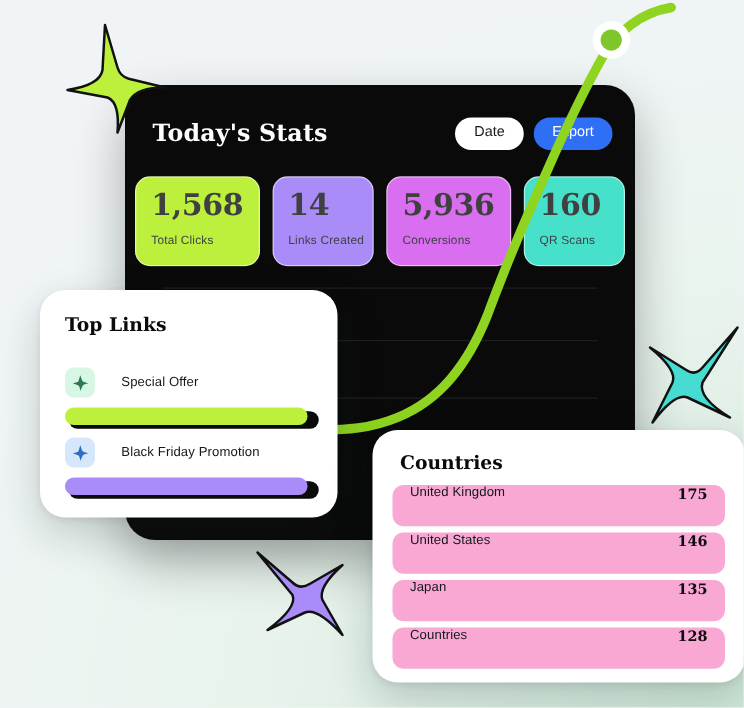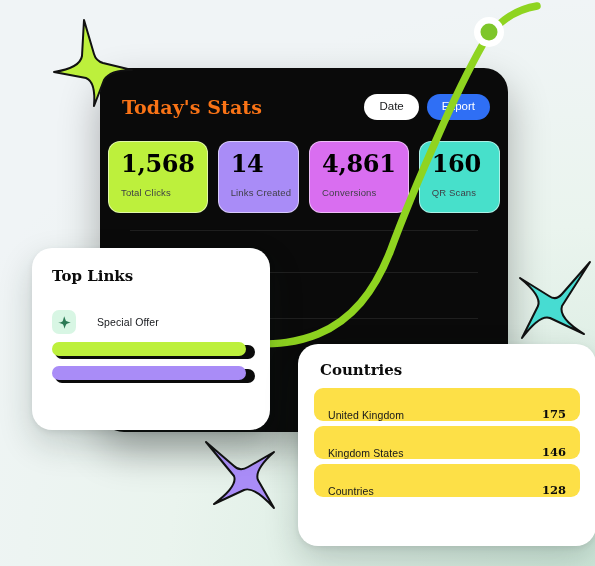--- a/index.html
+++ b/index.html
@@ -33,21 +33,21 @@
   #dark-panel .gridline {
     position:absolute; left:30px; right:30px; height:1px;
     background:rgba(255,255,255,.085);
   }
   .panel-head {
     position:absolute; left:22px; top:18px; right:18px; height:42px;
     display:flex; align-items:center; justify-content:space-between;
   }
   .panel-title {
     font-family:"DejaVu Serif","Liberation Serif",serif;
-    font-weight:700; font-size:19px; color:#f97316; letter-spacing:.1px;
+    font-weight:700; font-size:19px; color:#ffffff; letter-spacing:.1px;
   }
   .head-btns { display:flex; gap:8px; }
   .btn {
     border:none; border-radius:999px; font-size:11.5px;
     font-family:"Liberation Sans",sans-serif; cursor:pointer;
     padding:7px 15px; line-height:1;
   }
   .btn-date { background:#ffffff; color:#17181a; }
   .btn-export { background:#2f6ff5; color:#ffffff; }
 
@@ -56,39 +56,39 @@
     position:absolute; left:0; top:73px; width:100%;
     display:flex; gap:10px; padding:0 8px;
   }
   .stat {
     flex:1 1 0; height:72px; border-radius:12px;
     padding:10px 12px 0 12px; position:relative;
     border:1.5px solid rgba(255,255,255,.55);
   }
   .stat .num {
     font-family:"DejaVu Serif","Liberation Serif",serif;
-    font-weight:700; font-size:24px; color:#000000; letter-spacing:-.3px;
+    font-weight:700; font-size:24px; color:#404040; letter-spacing:-.3px;
     line-height:1;
   }
   .stat .lbl {
     position:absolute; left:12px; bottom:14px;
     font-size:9.5px; color:#3f3f46; letter-spacing:.15px;
   }
 
   
   .card {
     position:absolute; background:#ffffff; border-radius:20px;
     box-shadow:0 14px 34px rgba(20,40,35,.20), 0 2px 6px rgba(0,0,0,.08);
   }
   .card-title {
     font-family:"DejaVu Serif","Liberation Serif",serif;
     font-weight:700; color:#0b0b0b;
   }
 
-  #top-links { left:32px; top:248px; width:238px; height:182px;text-align:right; }
+  #top-links { left:32px; top:232px; width:238px; height:182px;text-align:right; }
   #top-links .card-title { position:absolute; left:20px; top:19px; font-size:15px; }
   .link-row { position:absolute; left:20px; right:18px; }
   .link-head { display:flex; align-items:center; gap:21px; margin-bottom:8px; }
   .link-ico {
     width:24px; height:24px; border-radius:7px;
     display:flex; align-items:center; justify-content:center; flex:0 0 auto;
   }
   .link-name { font-size:10.5px; color:#16181c; letter-spacing:.1px; }
   .bar-wrap { position:relative; height:14px; }
   .bar-shadow {
@@ -96,22 +96,22 @@
     background:#0b0b0b; border-radius:999px;
   }
   .bar-fill {
     position:absolute; left:0; top:0; height:14px; border-radius:999px;
   }
 
   #countries { left:298px; top:344px; width:298px; height:202px; }
   #countries .card-title { position:absolute; left:22px; top:17px; font-size:15px; }
   #country-list { position:absolute; left:16px; right:16px; top:44px; }
   .country-row {
-    height:33px; background:#fde047; border-radius:9px;
-    display:flex; align-items:flex-end; justify-content:space-between;
+    height:33px; background:#f9a8d4; border-radius:9px;
+    display:flex; align-items:flex-start; justify-content:space-between;
     padding:0 14px; margin-bottom:5px;
   }
   .country-name { font-size:10.5px; color:#14161a; letter-spacing:.1px; }
   .country-val {
     font-family:"DejaVu Serif","Liberation Serif",serif;
     font-weight:700; font-size:11.5px; color:#0b0b0b;
   }
 </style>
 </head>
 <body>
@@ -134,21 +134,21 @@
     <div id="stats">
         <div class="stat" style="background: rgb(189, 240, 60);">
           <div class="num">1,568</div>
           <div class="lbl">Total Clicks</div>
         </div>
         <div class="stat" style="background: rgb(169, 140, 247);">
           <div class="num">14</div>
           <div class="lbl">Links Created</div>
         </div>
         <div class="stat" style="background: rgb(217, 110, 240);">
-          <div class="num">4,861</div>
+          <div class="num">5,936</div>
           <div class="lbl">Conversions</div>
         </div>
         <div class="stat" style="background: rgb(71, 224, 203);">
           <div class="num">160</div>
           <div class="lbl">QR Scans</div>
         </div>
       </div>
   </div>
 
   <svg id="curve" viewBox="0 0 595 566">
@@ -182,38 +182,50 @@
               </svg>
             </span>
             <span class="link-name">Special Offer</span>
           </div>
           <div class="bar-wrap">
             <div class="bar-shadow"></div>
             <div class="bar-fill" style="background:#bdf03c; width:97%"></div>
           </div>
         </div>
         <div class="link-row" style="top: 118px;">
+          <div class="link-head">
+            <span class="link-ico" style="background:#d6e6fb">
+              <svg width="15" height="15" viewBox="0 0 25 25">
+                <path d="M12 2 L14.4 8.6 Q15 10 16.4 10.6 L23 13 Q16.4 13.6 15.2 16 L12 23 Q11.4 16 9 15.2 L2 12.6 Q9 12 9.8 9.4 Z" fill="#2e6fc4"></path>
+              </svg>
+            </span>
+            <span class="link-name">Black Friday Promotion</span>
+          </div>
           <div class="bar-wrap">
             <div class="bar-shadow"></div>
             <div class="bar-fill" style="background:#a98cf7; width:97%"></div>
           </div>
         </div>
       </div>
   </div>
 
   <div id="countries" class="card">
     <div class="card-title">Countries</div>
     <div id="country-list">
         <div class="country-row">
           <span class="country-name">United Kingdom</span>
           <span class="country-val">175</span>
         </div>
         <div class="country-row">
-          <span class="country-name">Kingdom States</span>
+          <span class="country-name">United States</span>
           <span class="country-val">146</span>
+        </div>
+        <div class="country-row">
+          <span class="country-name">Japan</span>
+          <span class="country-val">135</span>
         </div>
         <div class="country-row">
           <span class="country-name">Countries</span>
           <span class="country-val">128</span>
         </div>
       </div>
   </div>
 
 </div>
 

